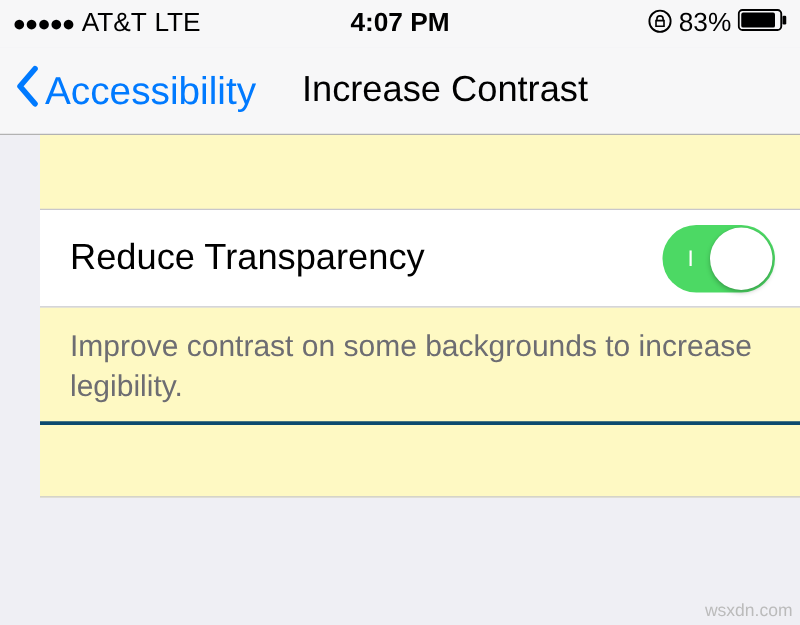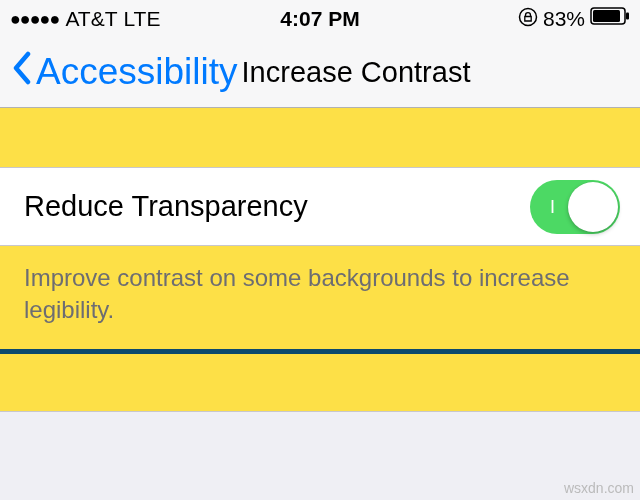--- a/index.html
+++ b/index.html
@@ -52,40 +52,41 @@
       height: 70px;
       background: #f7f7f8;
       border-bottom: 1px solid #b2b2b2;
       display: flex;
       align-items: center;
       padding: 0 12px;
       position: relative;
     }
     .back-button {
       display: flex;
-      align-items: flex-start;
+      align-items: center;
       color: #007aff;
-      font-size: 37px;
+      font-size: 31px;
       font-weight: 400;
       gap: 4px;
     }
     .back-chevron {
       display: inline-block;
     }
     .nav-title {
       position: absolute;
       left: 50%;
       transform: translateX(-50%);
       font-size: 29px;
       font-weight: 400;
       color: #000;
       margin-left: 36px;
     }
     .content {
-      background: #fde047;
+      background: #fef9c3;
+      margin-left: 32px;
     }
     .spacer {
       height: 60px;
       border-bottom: 1px solid #c8c7cc;
     }
     .setting-row {
       background: #fff;
       height: 78px;
       display: flex;
       align-items: center;
@@ -140,25 +141,25 @@
       position: absolute;
       right: 10px;
       top: 50%;
       transform: translateY(-50%);
       width: 16px;
       height: 16px;
       border: 2px solid #bdbdbd;
       border-radius: 50%;
     }
     .footer-text {
-      padding: 16px 24px 22px 24px;
+      padding: 16px 24px 10px 24px;
       font-size: 24px;
       color: #6d6d72;
       line-height: 1.35;
-      border-bottom: 5px solid #0c4a6e;
+      border-bottom: 3px solid #0c4a6e;
     }
     .spacer2 {
       height: 58px;
       border-bottom: 1px solid #c8c7cc;
     }
     .watermark {
       position: absolute;
       right: 6px;
       bottom: 4px;
       font-size: 14px;

